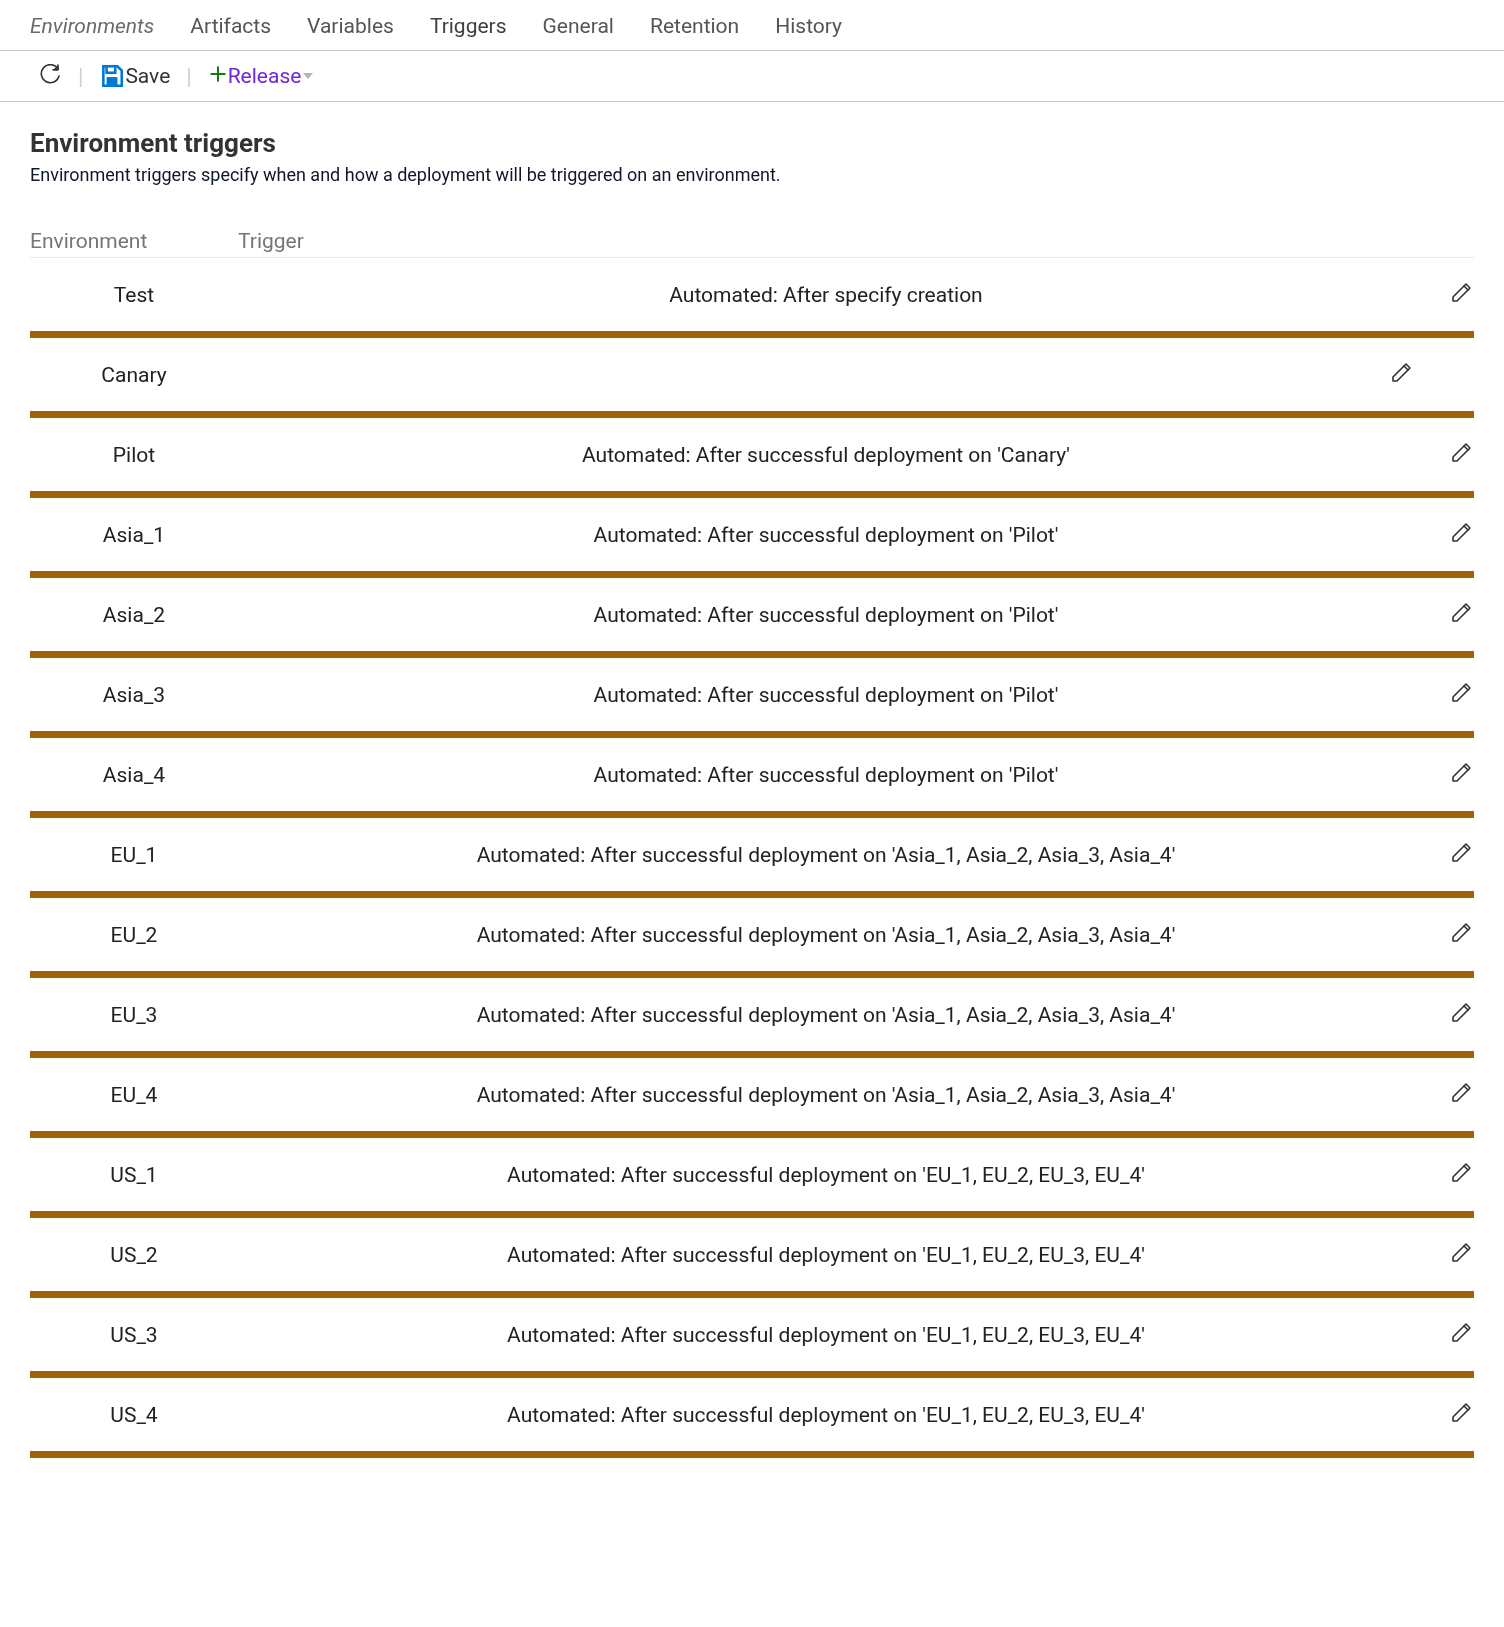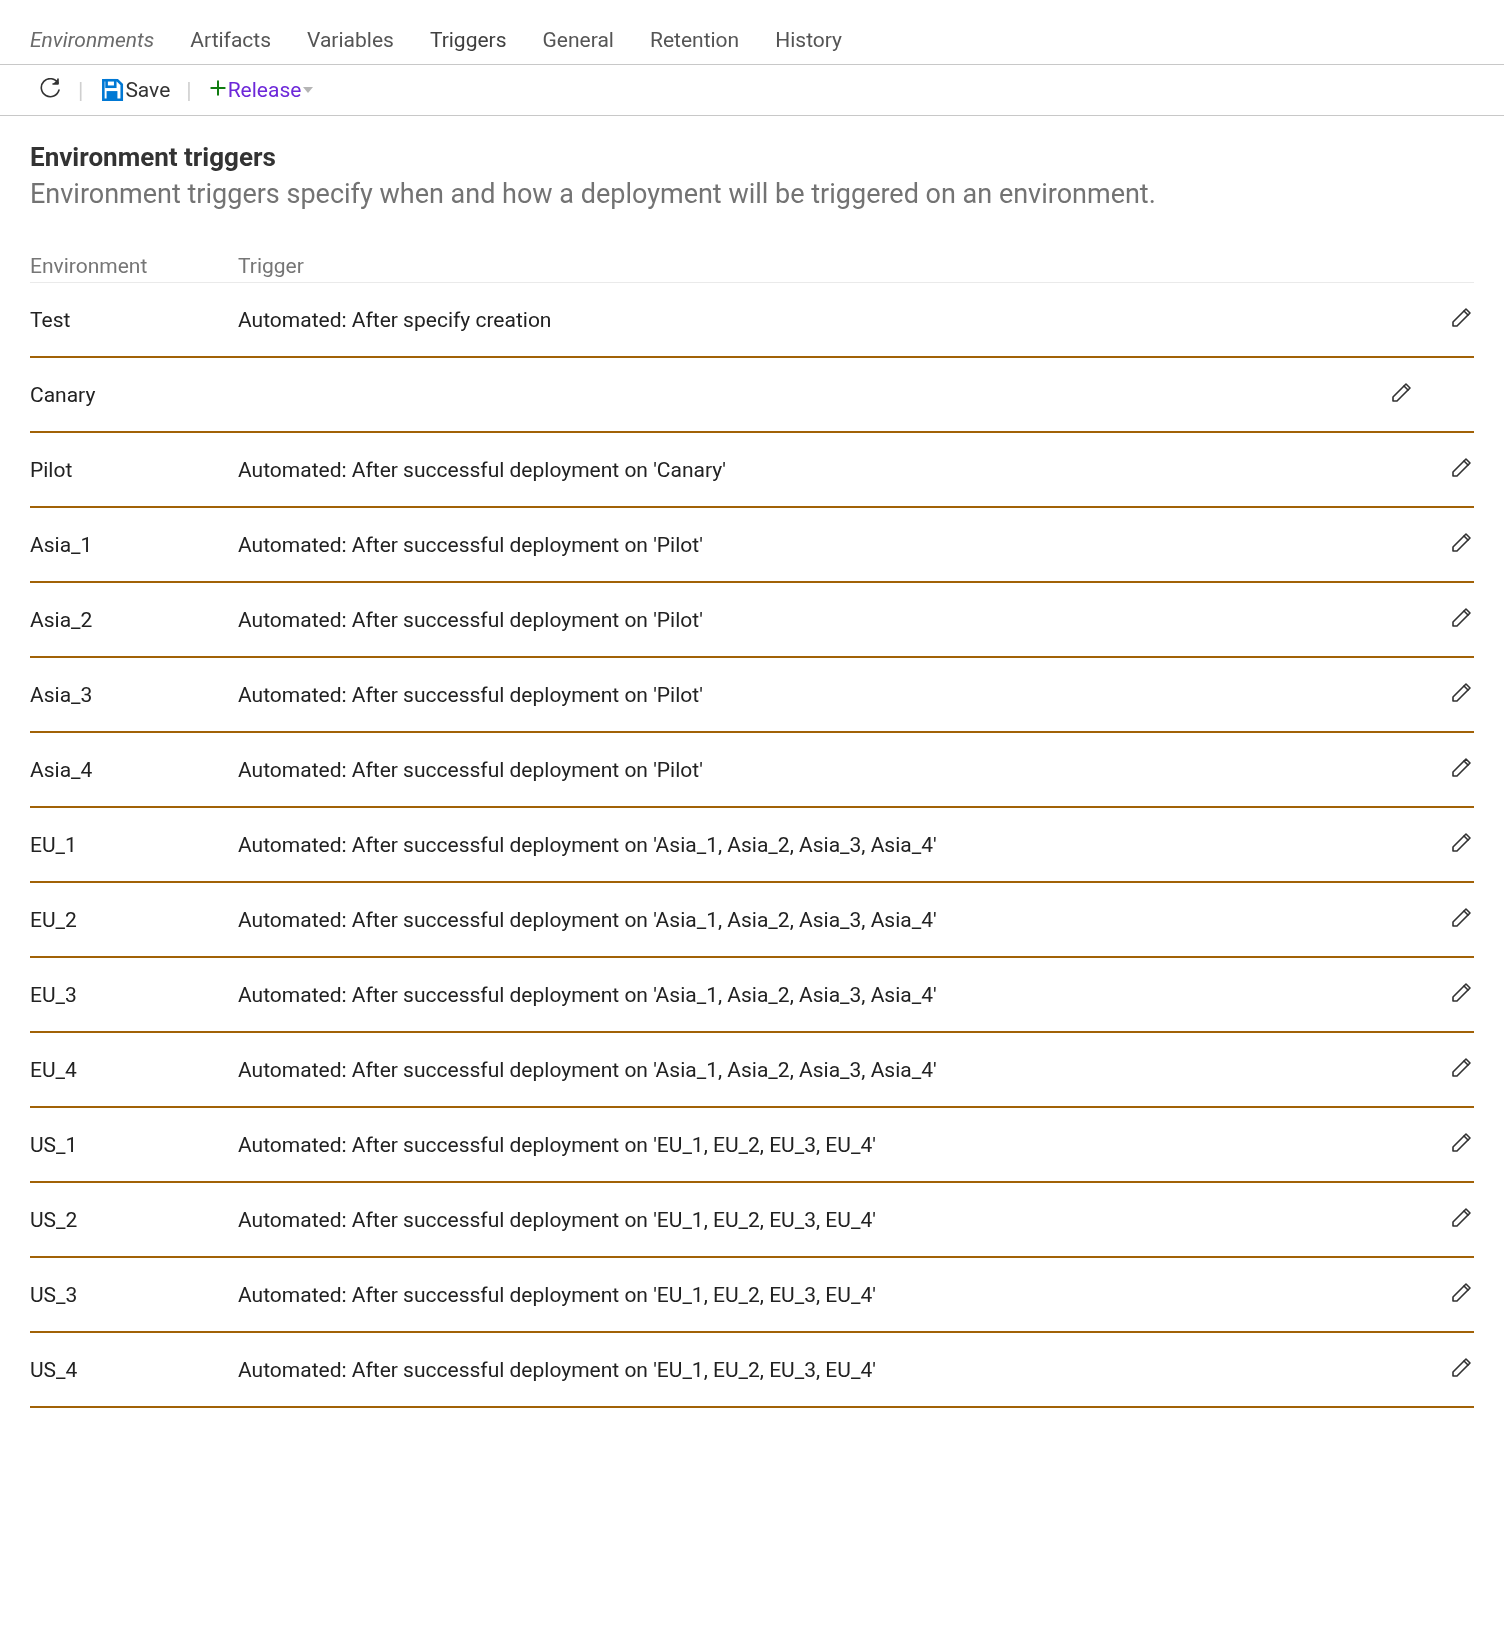--- a/index.html
+++ b/index.html
@@ -6,21 +6,21 @@
   html, body {
     width: 1504px;
     font-family: "Segoe UI", -apple-system, BlinkMacSystemFont, Roboto, "Helvetica Neue", sans-serif;
     color: #333;
     background: #fff;
   }
   
   .tabs {
     display: flex;
     gap: 36px;
-    padding: 28px 30px 12px 30px;
+    padding: 14px 30px 12px 30px;
     border-bottom: 1px solid #c8c8c8;
     font-size: 21px;
   }
   .tabs .tab {
     color: #555;
     cursor: pointer;
   }
   .tabs .tab.italic { font-style: italic; color: #6b6b6b; }
   .tabs .tab.active { color: #404040; font-weight: 400; }
 
@@ -53,45 +53,46 @@
   .section {
     padding: 26px 30px 0 30px;
   }
   .section h2 {
     font-size: 26px;
     font-weight: 700;
     color: #333;
     margin-bottom: 6px;
   }
   .section .subtitle {
-    font-size: 27px;
-    color: #737373;
+    font-size: 18px;
+    color: #0f172a;
   }
 
   
   .triggers-table {
     margin-top: 44px;
     padding: 0 30px;
   }
   .thead {
     display: grid;
     grid-template-columns: 208px 1fr 60px;
     font-size: 21px;
     color: #767676;
     padding: 0 0 4px 0;
     border-bottom: 1px solid #eaeaea;
   }
   .row {
     display: grid;
     grid-template-columns: 208px 1fr 60px;
     align-items: center;
     padding: 22px 0;
-    border-bottom: 2px solid #a16207;
+    border-bottom: 7px solid #a16207;
     font-size: 21px;
     color: #222;
+    text-align: center;
   }
   .row .env { color: #222; }
   .row .trig { color: #222; }
   .row .edit {
     justify-self: end;
     cursor: pointer;
     display: flex;
     align-items: center;
     justify-content: center;
   }

